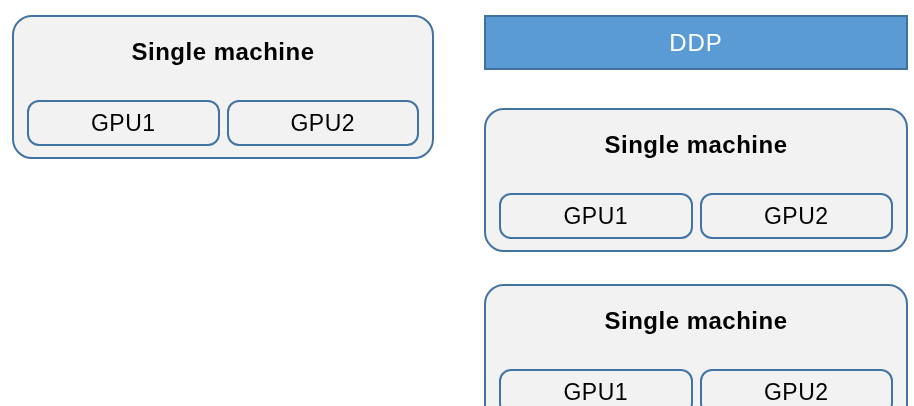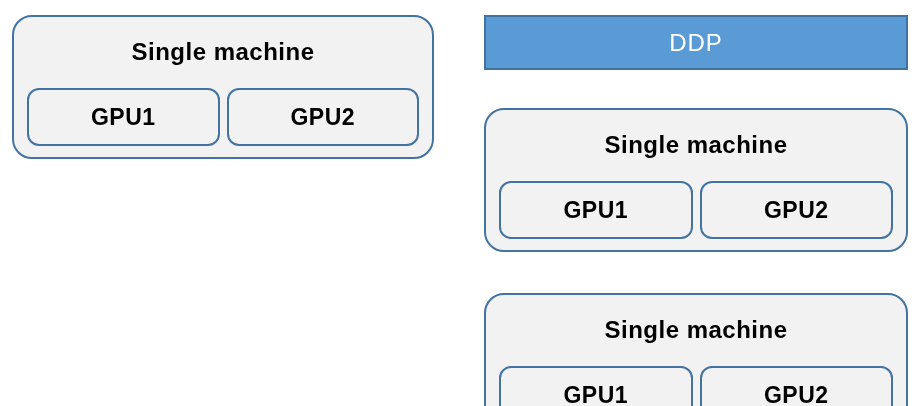--- a/index.html
+++ b/index.html
@@ -35,47 +35,47 @@
     margin-bottom: 10px;
   }
 
   .machine-box {
     height: 144px;
     background: var(--box-fill, #F2F2F2);
     border: 2.5px solid var(--box-border, #4273A3);
     border-radius: 20px;
     display: flex;
     flex-direction: column;
-    margin-bottom: 13px;
+    margin-bottom: 4px;
   }
   .machine-title {
     text-align: center;
     font-weight: bold;
     font-size: 24px;
     letter-spacing: 0.5px;
     padding-top: 21px;
     color: var(--label-text, #000000);
   }
   .gpu-row {
     margin-top: auto;
     margin-bottom: 11px;
     padding: 0 13px;
     display: flex;
     gap: 7px;
   }
   .gpu-box {
     flex: 1;
-    height: 58px;
+    height: 46px;
     background: var(--box-fill, #F2F2F2);
     border: 2px solid var(--box-border, #4273A3);
     border-radius: 12px;
     display: flex;
     align-items: center;
     justify-content: center;
-    font-weight: bold;
+    font-weight: normal;
     font-size: 23px;
     letter-spacing: 0.5px;
     color: var(--label-text, #000000);
   }
 </style>
 </head>
 <body>
 
 <div class="canvas">
 

